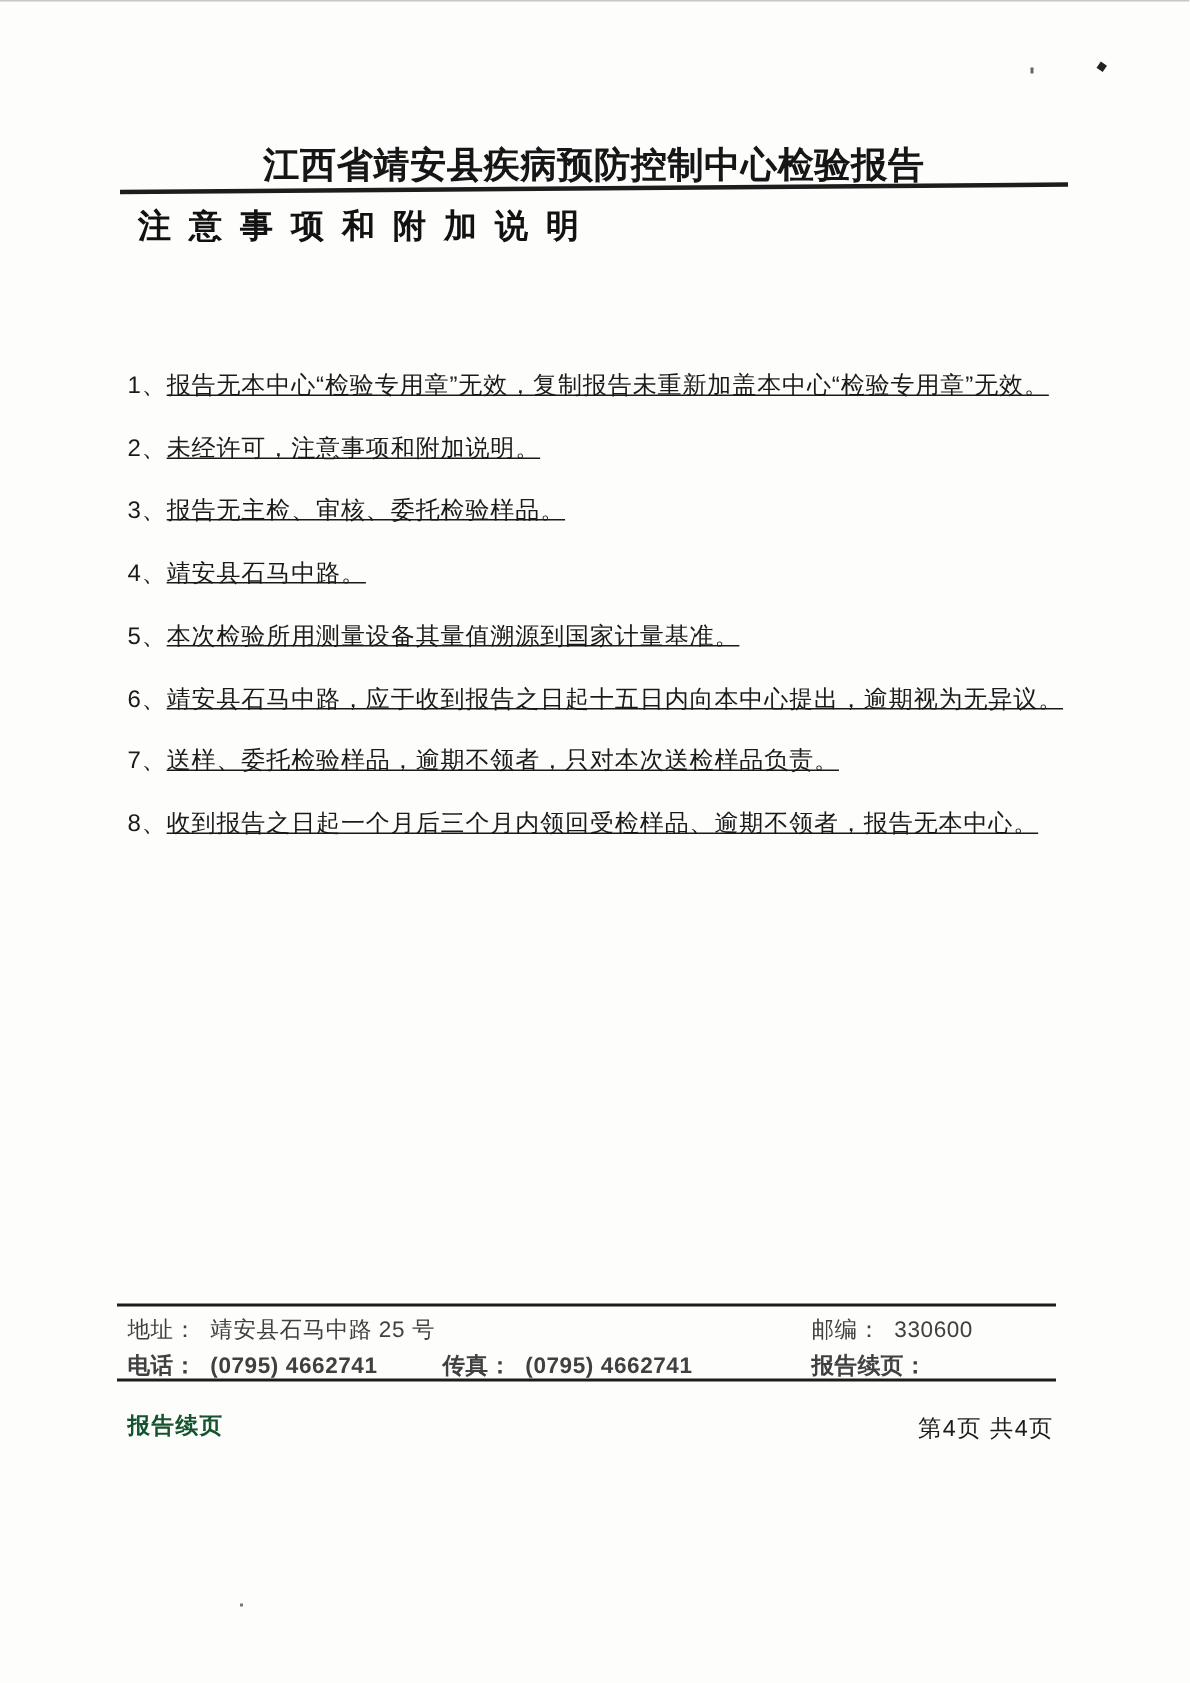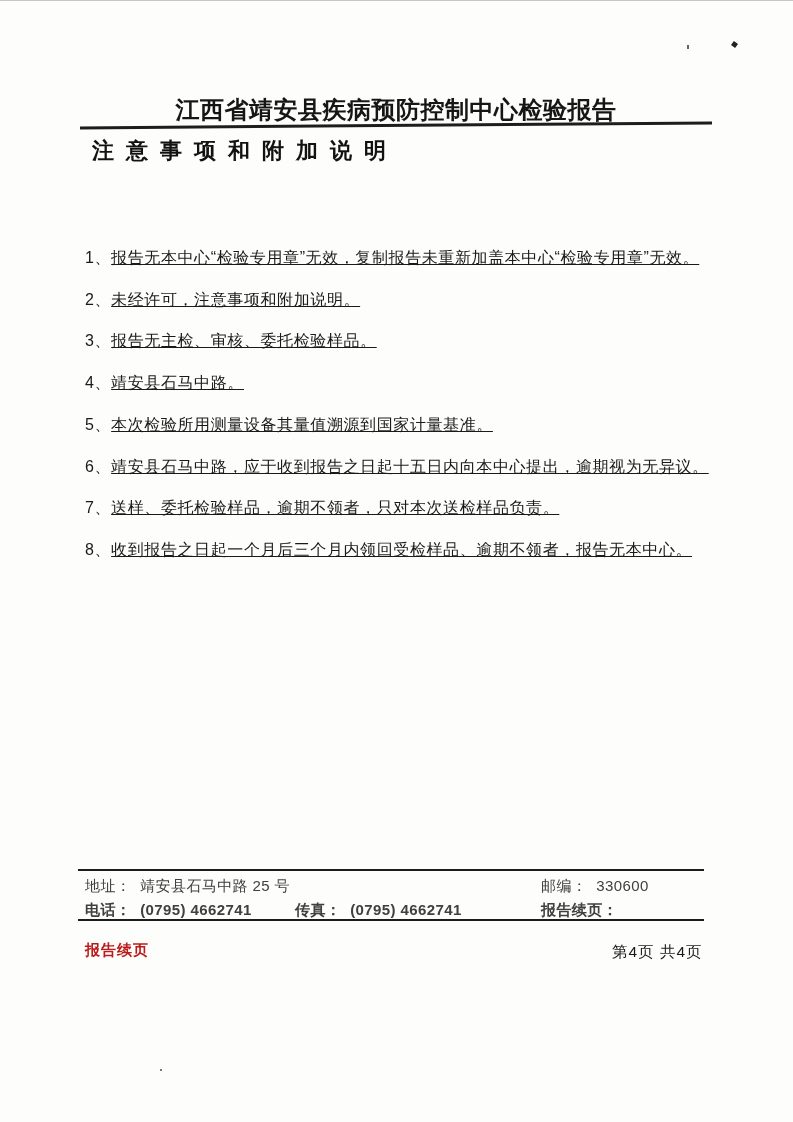--- a/index.html
+++ b/index.html
@@ -62,21 +62,21 @@
   }
   .contact-cell .lbl { margin-right: 9px; }
   .row1 { top: 877px; }
   .row2 { top: 901px; font-weight: bold; }
   .col-a { left: 85px; }
   .col-b { left: 295px; }
   .col-c { left: 498px; margin-left: 43px; }
 
   .pagefoot-left {
     position: absolute; left: 85px; top: 941px;
-    font-size: 15px; font-weight: bold; color: #b91c1c; letter-spacing: 1px;
+    font-size: 15px; font-weight: bold; color: #14532d; letter-spacing: 1px;
   }
   .pagefoot-right {
     position: absolute; left: 612px; top: 942px;
     font-size: 15.5px; color: #1a1a1a; letter-spacing: 1px;
   }
 </style>
 </head>
 <body>
 
 <div class="scan-top-edge"></div>

